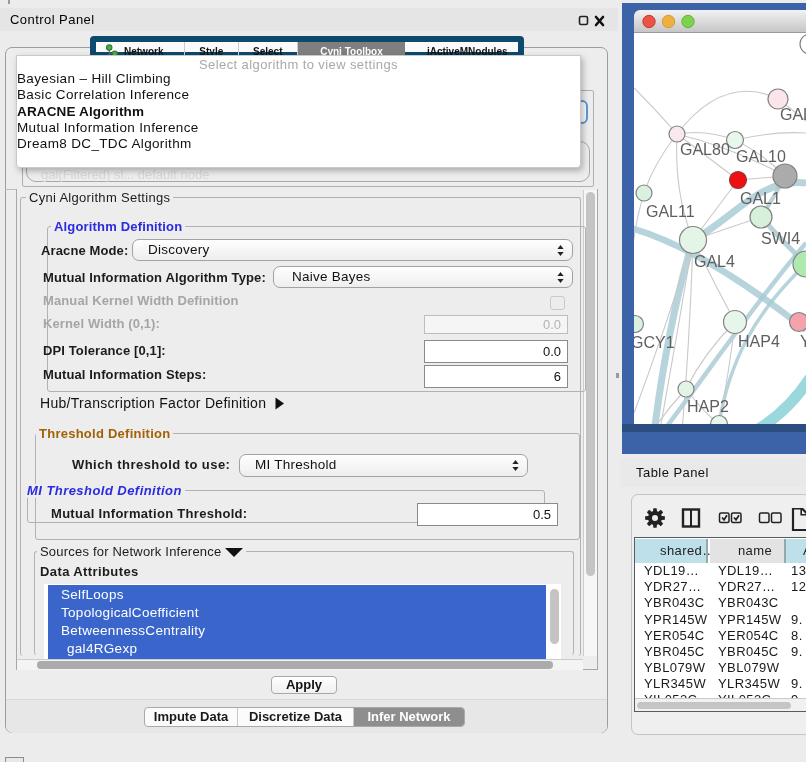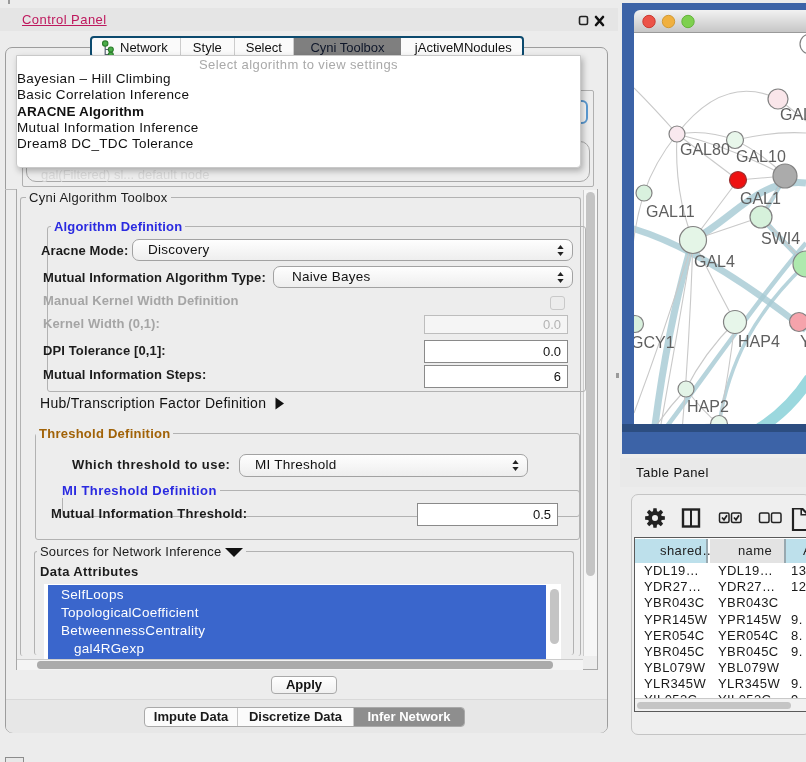--- a/index.html
+++ b/index.html
@@ -13,21 +13,21 @@
 .combo .ct { position:absolute; left:15px; top:1.5px; }
 .spin { position:absolute; right:8px; top:50%; width:7px; height:11px; margin-top:-5.5px; }
 .tfield { position:absolute; border:1px solid #8a8a8a; background:#fff; font-size:13px; color:#111; text-align:right; padding-right:6px; }
 </style>
 </head>
 <body>
 
 <div class="abs" style="left:8px;top:0;width:2px;height:4px;background:#9a9a9a;"></div>
 
 <div class="abs" style="left:0;top:8px;width:618px;height:23px;background:#e5e5e5;">
-  <div class="abs" style="left:22px;top:4px;font-size:13px;color:#be185d;letter-spacing:0.45px;text-decoration:underline;">Control Panel</div>
+  <div class="abs" style="left:10px;top:4px;font-size:13px;color:#000000;letter-spacing:0.45px;">Control Panel</div>
   <svg class="abs" style="left:578px;top:7px;" width="32" height="12" viewBox="0 0 32 12">
     <rect x="1.5" y="1.5" width="8" height="8" rx="1.5" fill="none" stroke="#222" stroke-width="1.6"></rect>
     <path d="M18 2 L25 10 M25 2 L18 10" stroke="#111" stroke-width="2.6" stroke-linecap="round"></path>
   </svg>
 </div>
 
 <div class="abs" style="left:5px;top:47px;width:603px;height:686px;border:1px solid #9d9d9d;border-radius:7px;background:#ededed;"></div>
 
 <div class="abs" style="left:22px;top:90px;width:572px;height:97px;border:1px solid #b0b0b0;border-radius:2px;"></div>
 <div class="abs" style="left:26px;top:141px;width:564px;height:41px;border:1px solid #a8a8a8;border-radius:10px;background:#ededed;">
@@ -38,21 +38,21 @@
 
 <div class="abs" style="left:16px;top:189px;width:582px;height:481px;border:1px solid #a8a8a8;border-top:none;background:#ededed;"></div>
 
 <div class="abs" style="left:583px;top:190px;width:14px;height:466px;background:#f6f6f6;border-left:1px solid #cccccc;"></div>
 <div class="abs" style="left:586px;top:192px;width:9px;height:384px;background:#c4c4c4;border-radius:4.5px;"></div>
 
 <div class="abs" style="left:17px;top:658.5px;width:566px;height:11.5px;background:#f4f4f4;border-top:1px solid #cccccc;"></div>
 <div class="abs" style="left:37px;top:661.3px;width:516px;height:7.5px;background:#ababab;border-radius:3.7px;"></div>
 
 <div class="grp" style="left:20px;top:197px;width:561px;height:459px;border-bottom:none;">
-  <div class="grplabel" style="left:5px;color:#1c1c1c;">Cyni Algorithm Toolbox</div>
+  <div class="grplabel" style="left:5px;color:#1c1c1c;">Cyni Algorithm Settings</div>
 </div>
 
 <div class="grp" style="left:47px;top:226px;width:539px;height:166px;">
   <div class="grplabel" style="left:3px;color:#2a2ae0;font-weight:bold;letter-spacing:0.17px;">Algorithm Definition</div>
 </div>
 
 <div class="blbl" style="left:41px;top:243px;">Aracne Mode:</div>
 <div class="combo" style="left:132px;top:239px;width:441px;height:22px;">
   <span class="ct">Discovery</span>
   <svg class="spin" viewBox="0 0 7 11">
@@ -93,76 +93,76 @@
 
 <div class="blbl" style="left:72px;top:456.5px;letter-spacing:0.45px;">Which threshold to use:</div>
 <div class="combo" style="left:239px;top:454px;width:289px;height:22.5px;">
   <span class="ct">MI Threshold</span>
   <svg class="spin" viewBox="0 0 7 11">
       <path d="M3.5 0 L6.6 4 H0.4 Z" fill="#222"></path>
       <path d="M3.5 11 L6.6 7 H0.4 Z" fill="#222"></path>
     </svg>
 </div>
 
-<div class="grp" style="left:62px;top:490px;width:518px;height:27px;">
+<div class="grp" style="left:27px;top:490px;width:518px;height:33px;font-style:italic;">
   <div class="grplabel" style="left:-4px;color:#2a2ae0;font-weight:bold;letter-spacing:0.45px;">MI Threshold Definition</div>
 </div>
 
 <div class="blbl" style="left:51px;top:506px;letter-spacing:0.3px;">Mutual Information Threshold:</div>
 <div class="tfield" style="left:417px;top:503px;width:141px;height:23px;line-height:21px;">0.5</div>
 
 <div class="grp" style="left:34px;top:551px;width:540px;height:104px;border-bottom:none;">
   <div class="grplabel" style="left:2px;color:#1c1c1c;letter-spacing:0.2px;">Sources for Network Inference <span style="display:inline-block;width:0;height:0;border-left:9px solid transparent;border-right:9px solid transparent;border-top:9px solid #111;vertical-align:-1px;"></span></div>
 </div>
 <div class="blbl" style="left:40px;top:564px;letter-spacing:0.4px;">Data Attributes</div>
 
 <div class="abs" style="left:44px;top:584px;width:517px;height:74.5px;background:#fff;overflow:hidden;">
   <div class="abs" style="left:4px;top:0.5px;width:498px;height:74px;background:#3a66cc;color:#fff;font-size:13.5px;letter-spacing:0.3px;">
     <div style="padding:2px 0 0 13px;height:18.3px;">SelfLoops</div>
     <div style="padding:2px 0 0 13px;height:18.3px;">TopologicalCoefficient</div>
     <div style="padding:2px 0 0 13px;height:18.3px;">BetweennessCentrality</div>
-    <div style="padding:2px 0 0 26px;height:18.3px;">gal4RGexp</div>
+    <div style="padding:2px 0 0 19px;height:18.3px;">gal4RGexp</div>
   </div>
   <div class="abs" style="left:506px;top:5px;width:9px;height:55px;background:#c4c4c4;border-radius:4.5px;"></div>
 </div>
 
 <div class="abs" style="left:6px;top:699px;width:601px;height:33.5px;background:#e7e7e7;border-top:1px solid #d9d9d9;border-radius:0 0 7px 7px;"></div>
 
 <div class="abs" style="left:271px;top:676px;width:66px;height:18px;border:1px solid #a9a9a9;border-radius:4px;background:linear-gradient(#ffffff,#f0f0f0);text-align:center;font-size:13px;font-weight:bold;line-height:16px;color:#111;">Apply</div>
 
 <div class="abs" style="left:144px;top:707px;width:321px;height:20px;border:1px solid #a9a9a9;border-radius:4px;background:#fbfbfb;font-size:13px;font-weight:bold;color:#1a1a1a;">
   <div class="abs" style="left:0;top:0;width:93px;height:18px;text-align:center;line-height:18px;border-right:1px solid #c8c8c8;">Impute Data</div>
   <div class="abs" style="left:93px;top:0;width:116px;height:18px;text-align:center;line-height:18px;border-right:1px solid #c8c8c8;">Discretize Data</div>
   <div class="abs" style="left:209px;top:0;width:110px;height:18px;text-align:center;line-height:18px;background:#8e8e8e;color:#fff;border-radius:0 3px 3px 0;">Infer Network</div>
 </div>
 
-<div class="abs" style="left:90px;top:36px;width:434px;height:22px;border:2px solid #0c4a6e;border-radius:4px;background:#fafafa;font-size:13px;font-weight:normal;color:#111;">
+<div class="abs" style="left:90px;top:36px;width:434px;height:22px;border:6px solid #0c4a6e;border-radius:4px;background:#fafafa;font-size:10px;font-weight:bold;color:#111;">
   <div class="abs" style="left:0;top:0;width:89px;height:20px;line-height:20px;border-right:1px solid #cccccc;">
     <svg class="abs" style="left:9px;top:2px;" width="14" height="17" viewBox="0 0 14 17">
       <path d="M4.2 5 V15 M4.2 9.5 H9 M4.2 14.5 H9" stroke="#5a6474" stroke-width="1.2" fill="none"></path>
       <circle cx="4.2" cy="3.6" r="2.7" fill="#4aad49" stroke="#2c7d2c" stroke-width="1.1"></circle>
       <circle cx="9.8" cy="9.5" r="2.5" fill="#4aad49" stroke="#2c7d2c" stroke-width="1.1"></circle>
       <circle cx="9.8" cy="14.8" r="2.5" fill="#4aad49" stroke="#2c7d2c" stroke-width="1.1"></circle>
     </svg>
     <span style="position:absolute;left:28px;">Network</span>
   </div>
   <div class="abs" style="left:89px;top:0;width:53.6px;height:20px;text-align:center;line-height:20px;border-right:1px solid #cccccc;">Style</div>
   <div class="abs" style="left:142.6px;top:0;width:59.4px;height:20px;text-align:center;line-height:20px;border-right:1px solid #cccccc;">Select</div>
-  <div class="abs" style="left:202px;top:0;width:107px;height:20px;text-align:center;line-height:20px;background:#7f7f7f;color:#0f172a;">Cyni Toolbox</div>
+  <div class="abs" style="left:202px;top:0;width:107px;height:20px;text-align:center;line-height:20px;background:#7f7f7f;color:#ffffff;">Cyni Toolbox</div>
   <div class="abs" style="left:309px;top:0;width:124.5px;height:20px;text-align:center;line-height:20px;">jActiveMNodules</div>
 </div>
 
 <div class="abs" style="left:16px;top:55px;width:565px;height:113px;background:#fff;border:1px solid #c9c9c9;border-radius:0 0 4px 4px;box-shadow:2px 3px 6px rgba(0,0,0,0.28);font-size:13.5px;color:#111;letter-spacing:0.35px;">
   <div class="abs" style="left:0;right:0;top:2px;text-align:center;color:#a9a9a9;font-size:13px;line-height:14px;letter-spacing:0.4px;">Select algorithm to view settings</div>
   <div style="padding:15px 0 0 0;line-height:16.3px;">
     <div>Bayesian – Hill Climbing</div>
     <div>Basic Correlation Inference</div>
     <div style="font-weight:bold;letter-spacing:0.15px;">ARACNE Algorithm</div>
     <div>Mutual Information Inference</div>
-    <div>Dream8 DC_TDC Tolerance</div>
+    <div>Dream8 DC_TDC Algorithm</div>
   </div>
 </div>
 
 <div class="abs" style="left:622px;top:3px;width:184px;height:451px;background:#3c63a7;"></div>
 
 <div class="abs" style="left:622px;top:424px;width:184px;height:7.5px;background:#2c4d80;"></div>
 
 <div class="abs" style="left:634px;top:10px;width:172px;height:414px;">
   <div class="abs" style="left:0;top:0;width:172px;height:23px;background:linear-gradient(#f2f2f2,#c6c6c6);border-radius:6px 0 0 0;border-bottom:1px solid #9a9a9a;">
     <svg class="abs" style="left:0;top:4px;" width="70" height="15" viewBox="0 0 70 15">

